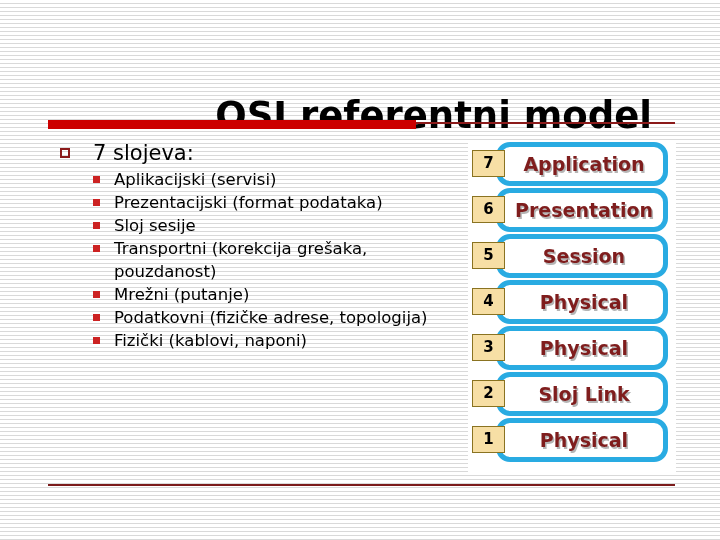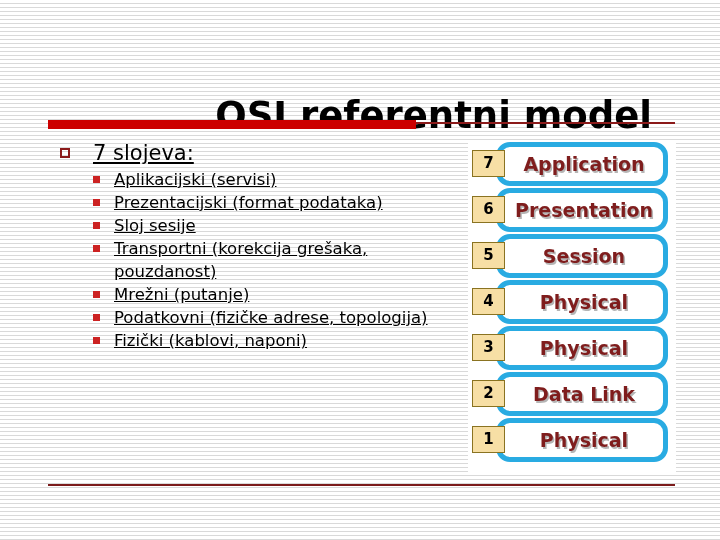--- a/index.html
+++ b/index.html
@@ -71,21 +71,20 @@
     height: 2px;
     background: #7B1B1B;
   }
 
   
   #body {
     position: absolute;
     left: 0;
     top: 138px;
     width: 470px;
-    text-decoration: underline;
   }
 
   .lvl1 {
     position: relative;
     padding-left: 93px;
     font-size: 21px;
     line-height: 30px;
     color: #000000;
     min-height: 30px;
   }
@@ -263,21 +262,21 @@
     </div>
 
     <div class="layer-row" style="top:184px;">
       <div class="layer-box"></div>
       <div class="layer-name">Physical</div>
       <div class="layer-num">3</div>
     </div>
 
     <div class="layer-row" style="top:230px;">
       <div class="layer-box"></div>
-      <div class="layer-name">Data Link</div>
+      <div class="layer-name">Sloj Link</div>
       <div class="layer-num">2</div>
     </div>
 
     <div class="layer-row" style="top:276px;">
       <div class="layer-box"></div>
       <div class="layer-name">Physical</div>
       <div class="layer-num">1</div>
     </div>
 
   </div>

